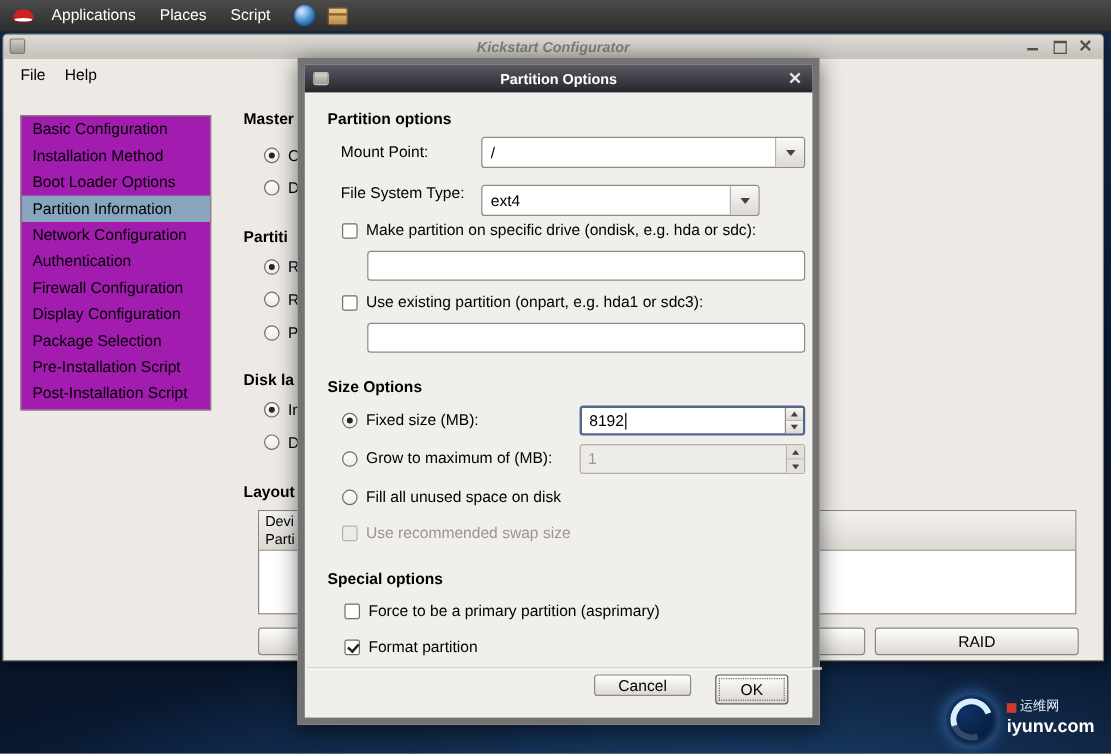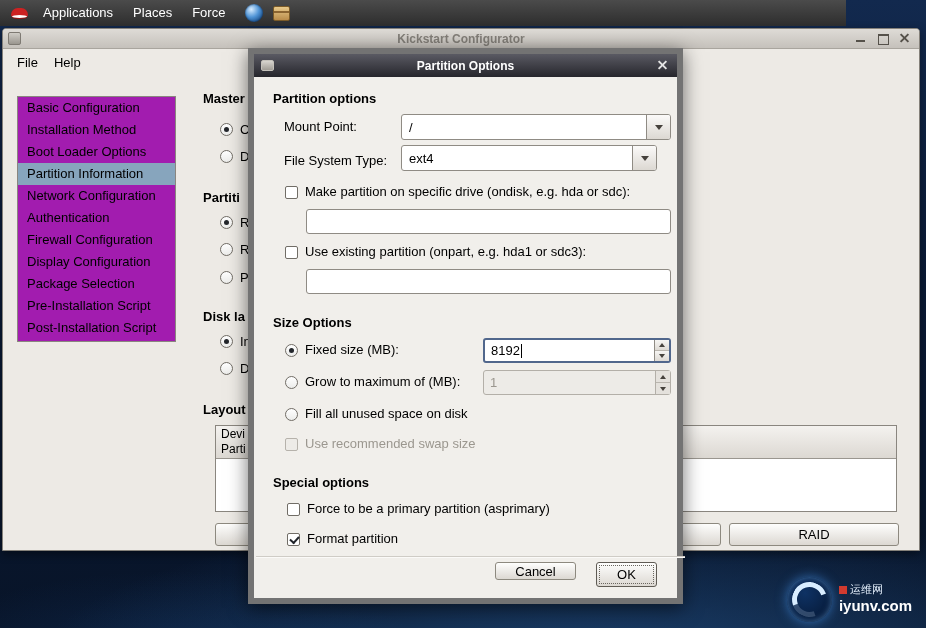--- a/index.html
+++ b/index.html
@@ -8,21 +8,21 @@
     position:relative;
     font-family:"Liberation Sans","DejaVu Sans",sans-serif;
     font-size:13px; color:#000;
     background:
       radial-gradient(900px 260px at 66% 108%, rgba(47,110,180,.55), rgba(47,110,180,0) 65%),
       radial-gradient(500px 220px at 18% 112%, rgba(25,70,130,.45), rgba(25,70,130,0) 60%),
       linear-gradient(#12294e 0%, #0a1a36 45%, #081428 100%);
   }
 
   
-  .panel { position:absolute; left:0; top:0; width:846px; height:26px;
+  .panel { position:absolute; left:0; top:0; width:926px; height:26px;
     background:linear-gradient(#4b4b4b,#2d2d2d); display:flex; align-items:center;
     color:#fff; padding:0 6px; z-index:50; }
   .p-menu { padding:0 10px; height:26px; line-height:26px; cursor:default; }
   .p-icon { margin-left:10px; }
   .hat { width:19px; height:15px; position:relative; margin:0 4px; }
   .hat::before { content:""; position:absolute; left:1px; top:2px; width:17px; height:9px;
     background:#cc2222; border-radius:9px 9px 3px 3px; }
   .hat::after { content:""; position:absolute; left:2px; top:9px; width:15px; height:3px;
     background:#fff; border-radius:50%; box-shadow:0 1px 0 #991111; }
   .globe { width:18px; height:18px; border-radius:50%;
@@ -39,21 +39,21 @@
   .disp { width:17px; height:14px; border:1px solid #9aa0a8; border-radius:2px;
     background:linear-gradient(#cdd3da,#8c939c); }
   .clock { font-size:13px; white-space:nowrap; }
 
   
   .window { position:absolute; left:2px; top:28px; width:918px; height:523px;
     background:#edeae5; border:1px solid #85817a; border-radius:4px 4px 0 0;
     box-shadow:0 3px 10px rgba(0,0,0,.45); z-index:10; }
   .titlebar { position:relative; height:20px; background:linear-gradient(#dedbd6,#c5c1bb);
     border-bottom:1px solid #a9a59e; border-radius:3px 3px 0 0; text-align:center; }
-  .titlebar .title { font-size:12px; font-weight:bold; color:#827e78; line-height:20px; }
+  .titlebar .title { font-size:12px; font-weight:bold; color:#827e78; line-height:20px;font-style:italic; }
   .win-icon { position:absolute; left:5px; top:3px; width:13px; height:13px;
     background:linear-gradient(#cfccc6,#9a968f); border:1px solid #7e7a73; border-radius:2px; }
   .win-controls { position:absolute; right:8px; top:3px; display:flex; gap:9px; }
   .wc { width:13px; height:13px; position:relative; cursor:pointer; }
   .wc-min::after { content:""; position:absolute; left:2px; bottom:3px; width:9px; height:2px; background:#55514a; }
   .wc-max::after { content:""; position:absolute; left:2px; top:2px; width:9px; height:8px;
     border:1px solid #55514a; border-top-width:2px; }
   .wc-close::before, .wc-close::after { content:""; position:absolute; left:1px; top:5px;
     width:11px; height:2px; background:#55514a; }
   .wc-close::before { transform:rotate(45deg); } .wc-close::after { transform:rotate(-45deg); }
@@ -155,21 +155,21 @@
   .logo-cn::before { content:""; width:8px; height:8px; background:#d23a2e; display:inline-block; }
   .logo-en { color:#fff; font-size:15px; font-weight:bold; }
 </style>
 </head>
 <body>
 
 <div class="panel">
   <span class="hat"></span>
   <span class="p-menu">Applications</span>
   <span class="p-menu">Places</span>
-  <span class="p-menu">Force</span>
+  <span class="p-menu">Script</span>
   <span class="globe p-icon"></span>
   <span class="package p-icon"></span>
 </div>
 
 <div class="window">
   <div class="titlebar">
     <span class="win-icon"></span>
     <span class="title">Kickstart Configurator</span>
     <span class="win-controls">
       <span class="wc wc-min"></span>
@@ -240,21 +240,21 @@
 
   <span class="dlabel" style="left:30px;top:65px;">Mount Point:</span>
   <div class="combo" style="left:147px;top:60px;width:270px;">
     <span class="val">/</span>
     <span class="dd">
         <span class="dd-arrow"></span>
       </span>
   </div>
 
   <span class="dlabel" style="left:30px;top:99px;">File System Type:</span>
-  <div class="combo" style="left:147px;top:91px;width:256px;align-items:center;">
+  <div class="combo" style="left:147px;top:100px;width:232px;align-items:center;">
     <span class="val">ext4</span>
     <span class="dd">
         <span class="dd-arrow"></span>
       </span>
   </div>
 
   <span class="cb" style="left:31px;top:132px;"></span>
   <span class="dlabel" style="left:51px;top:130px;">Make partition on specific drive (ondisk, e.g. hda or sdc):</span>
   <div class="entry" style="left:52px;top:155px;width:365px;">
     <span></span>

